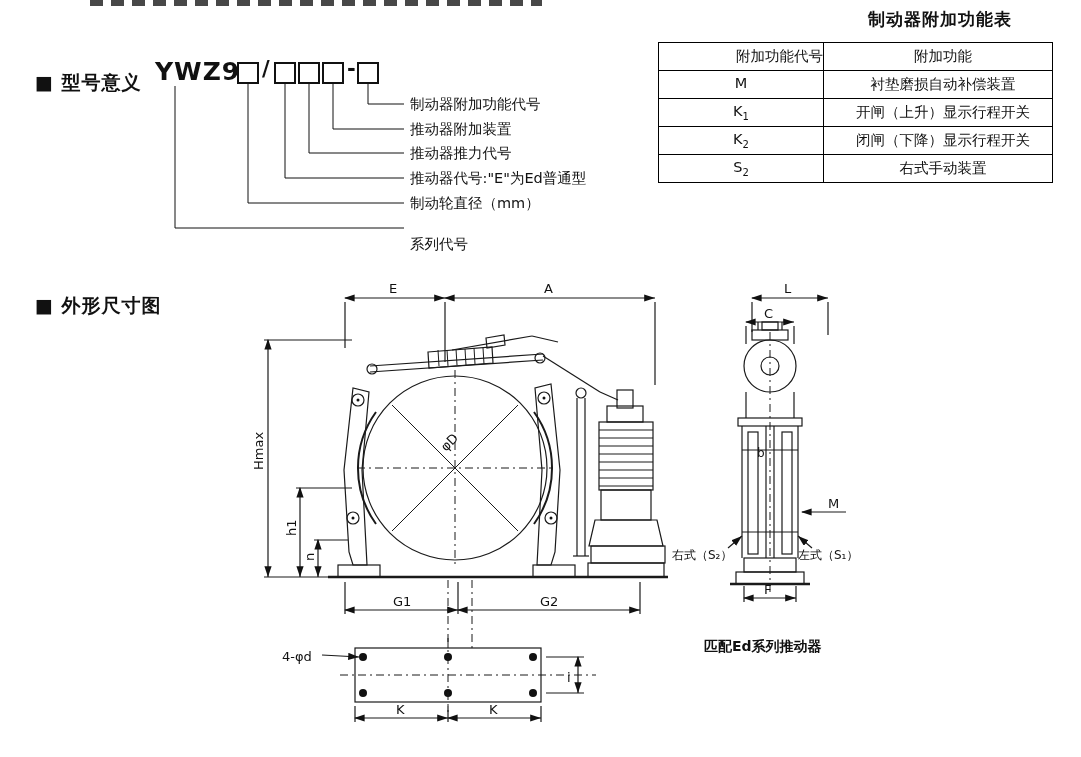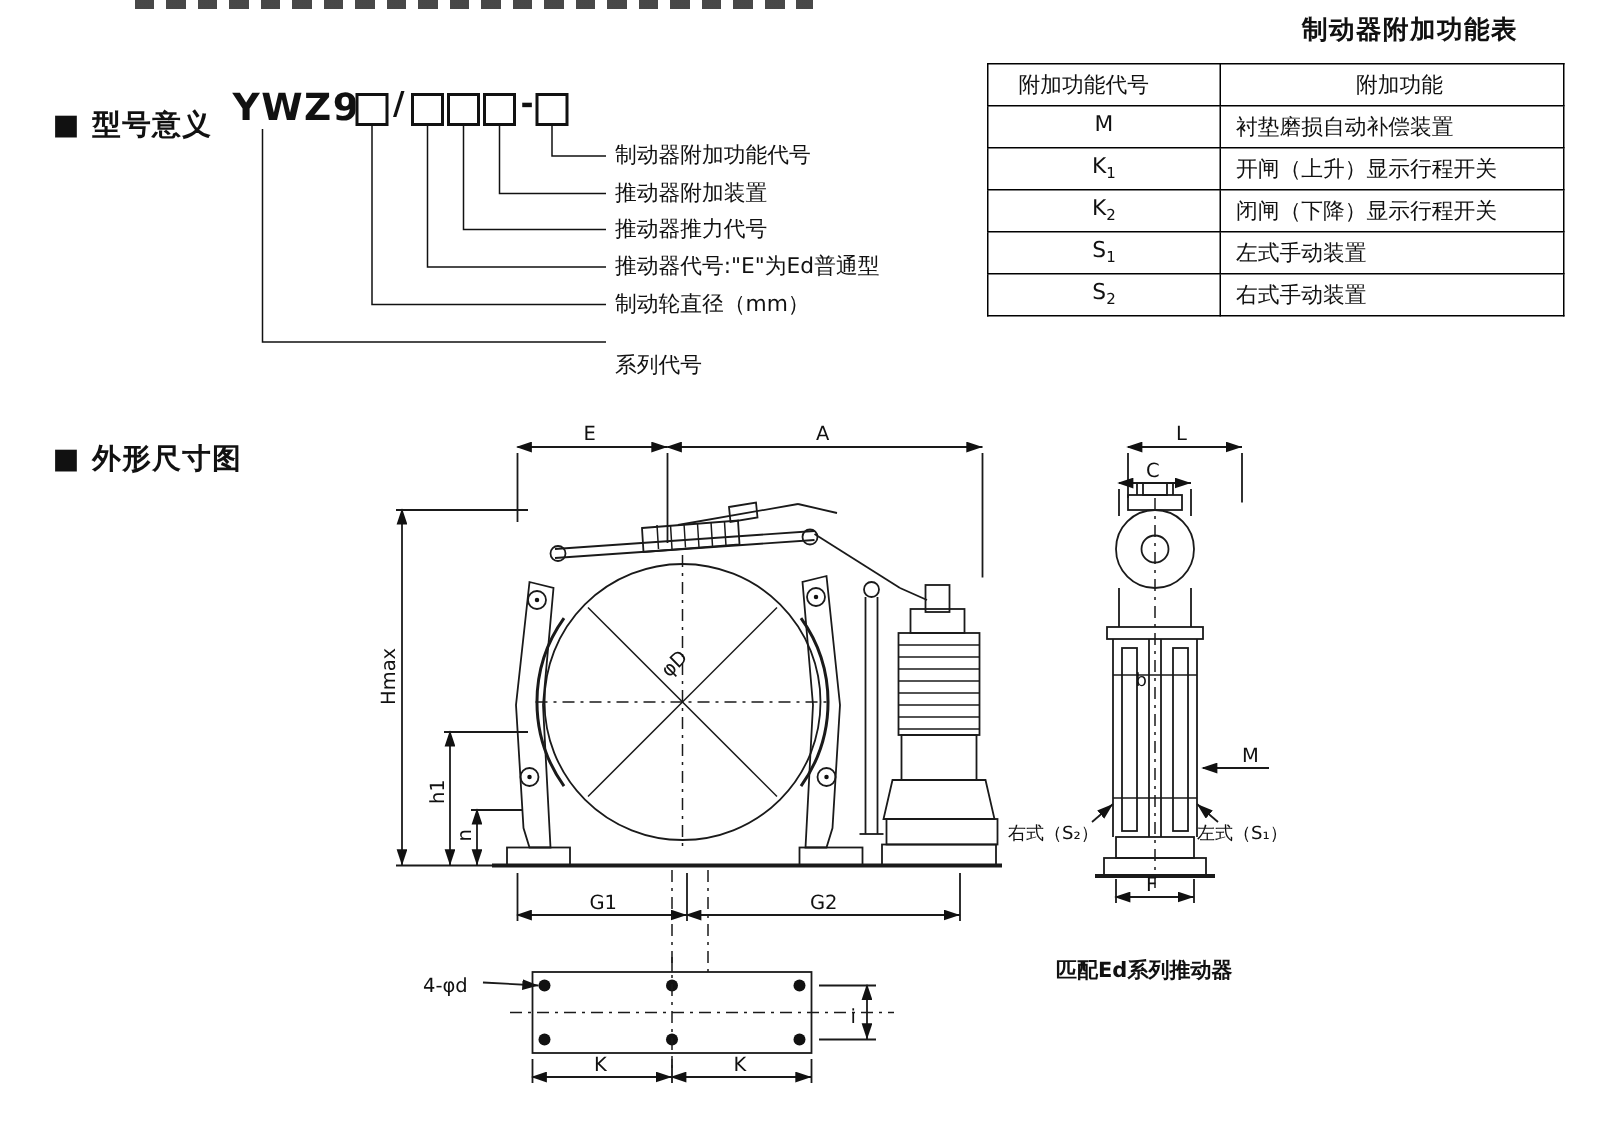--- a/index.html
+++ b/index.html
@@ -22,25 +22,25 @@
   .code-box{position:absolute;top:62px;width:18px;height:18px;border:2px solid #111;background:#fff;}
   .sep{position:absolute;top:57px;font-size:21px;font-weight:bold;}
   .model-label{position:absolute;left:410px;font-size:14.5px;line-height:16px;white-space:nowrap;}
   .leader-svg{position:absolute;left:0;top:0;pointer-events:none;}
 
   
   .fn-table-title{position:absolute;left:658px;top:8px;width:354px;text-align:right;font-size:17px;font-weight:bold;letter-spacing:1px;}
   table.fn-table{position:absolute;left:658px;top:42px;border-collapse:collapse;table-layout:fixed;}
   table.fn-table th,table.fn-table td{border:1px solid #000;height:27px;font-size:14.5px;font-weight:normal;padding:0;}
   table.fn-table th{text-align:center;padding-left:10px;}
-  table.fn-table th.c1{width:134px;text-align:left;padding-left:20px;}
+  table.fn-table th.c1{width:134px;text-align:right;padding-left:30px;}
   table.fn-table th.c2{width:218px;}
   td.code{text-align:center;font-size:15px;}
   td.code sub{font-size:10px;}
-  td.desc{text-align:left;padding-left:10px !important;}
+  td.desc{text-align:center;padding-left:10px !important;}
 
   
   .drawing{position:absolute;left:0;top:280px;}
   .drawing line,.drawing path,.drawing rect,.drawing circle,.drawing polygon,.drawing polyline{
     stroke:#1a1a1a;fill:none;stroke-width:1.2;
   }
   .drawing .thin{stroke-width:1;}
   .drawing .thick{stroke-width:2.6;}
   .drawing .sw2{stroke-width:2;}
   .drawing .dash{stroke-dasharray:8 4 2 4;stroke-width:1;}
@@ -100,24 +100,20 @@
         <td class="code"><span>M</span><sub></sub></td>
         <td class="desc">衬垫磨损自动补偿装置</td>
       </tr>
       <tr>
         <td class="code"><span>K</span><sub>1</sub></td>
         <td class="desc">开闸（上升）显示行程开关</td>
       </tr>
       <tr>
         <td class="code"><span>K</span><sub>2</sub></td>
         <td class="desc">闭闸（下降）显示行程开关</td>
-      </tr>
-      <tr>
-        <td class="code"><span>S</span><sub>1</sub></td>
-        <td class="desc">左式手动装置</td>
       </tr>
       <tr>
         <td class="code"><span>S</span><sub>2</sub></td>
         <td class="desc">右式手动装置</td>
       </tr>
     </tbody>
   </table>
 
   <div class="section-title" id="title-dims">■ 外形尺寸图</div>
 

